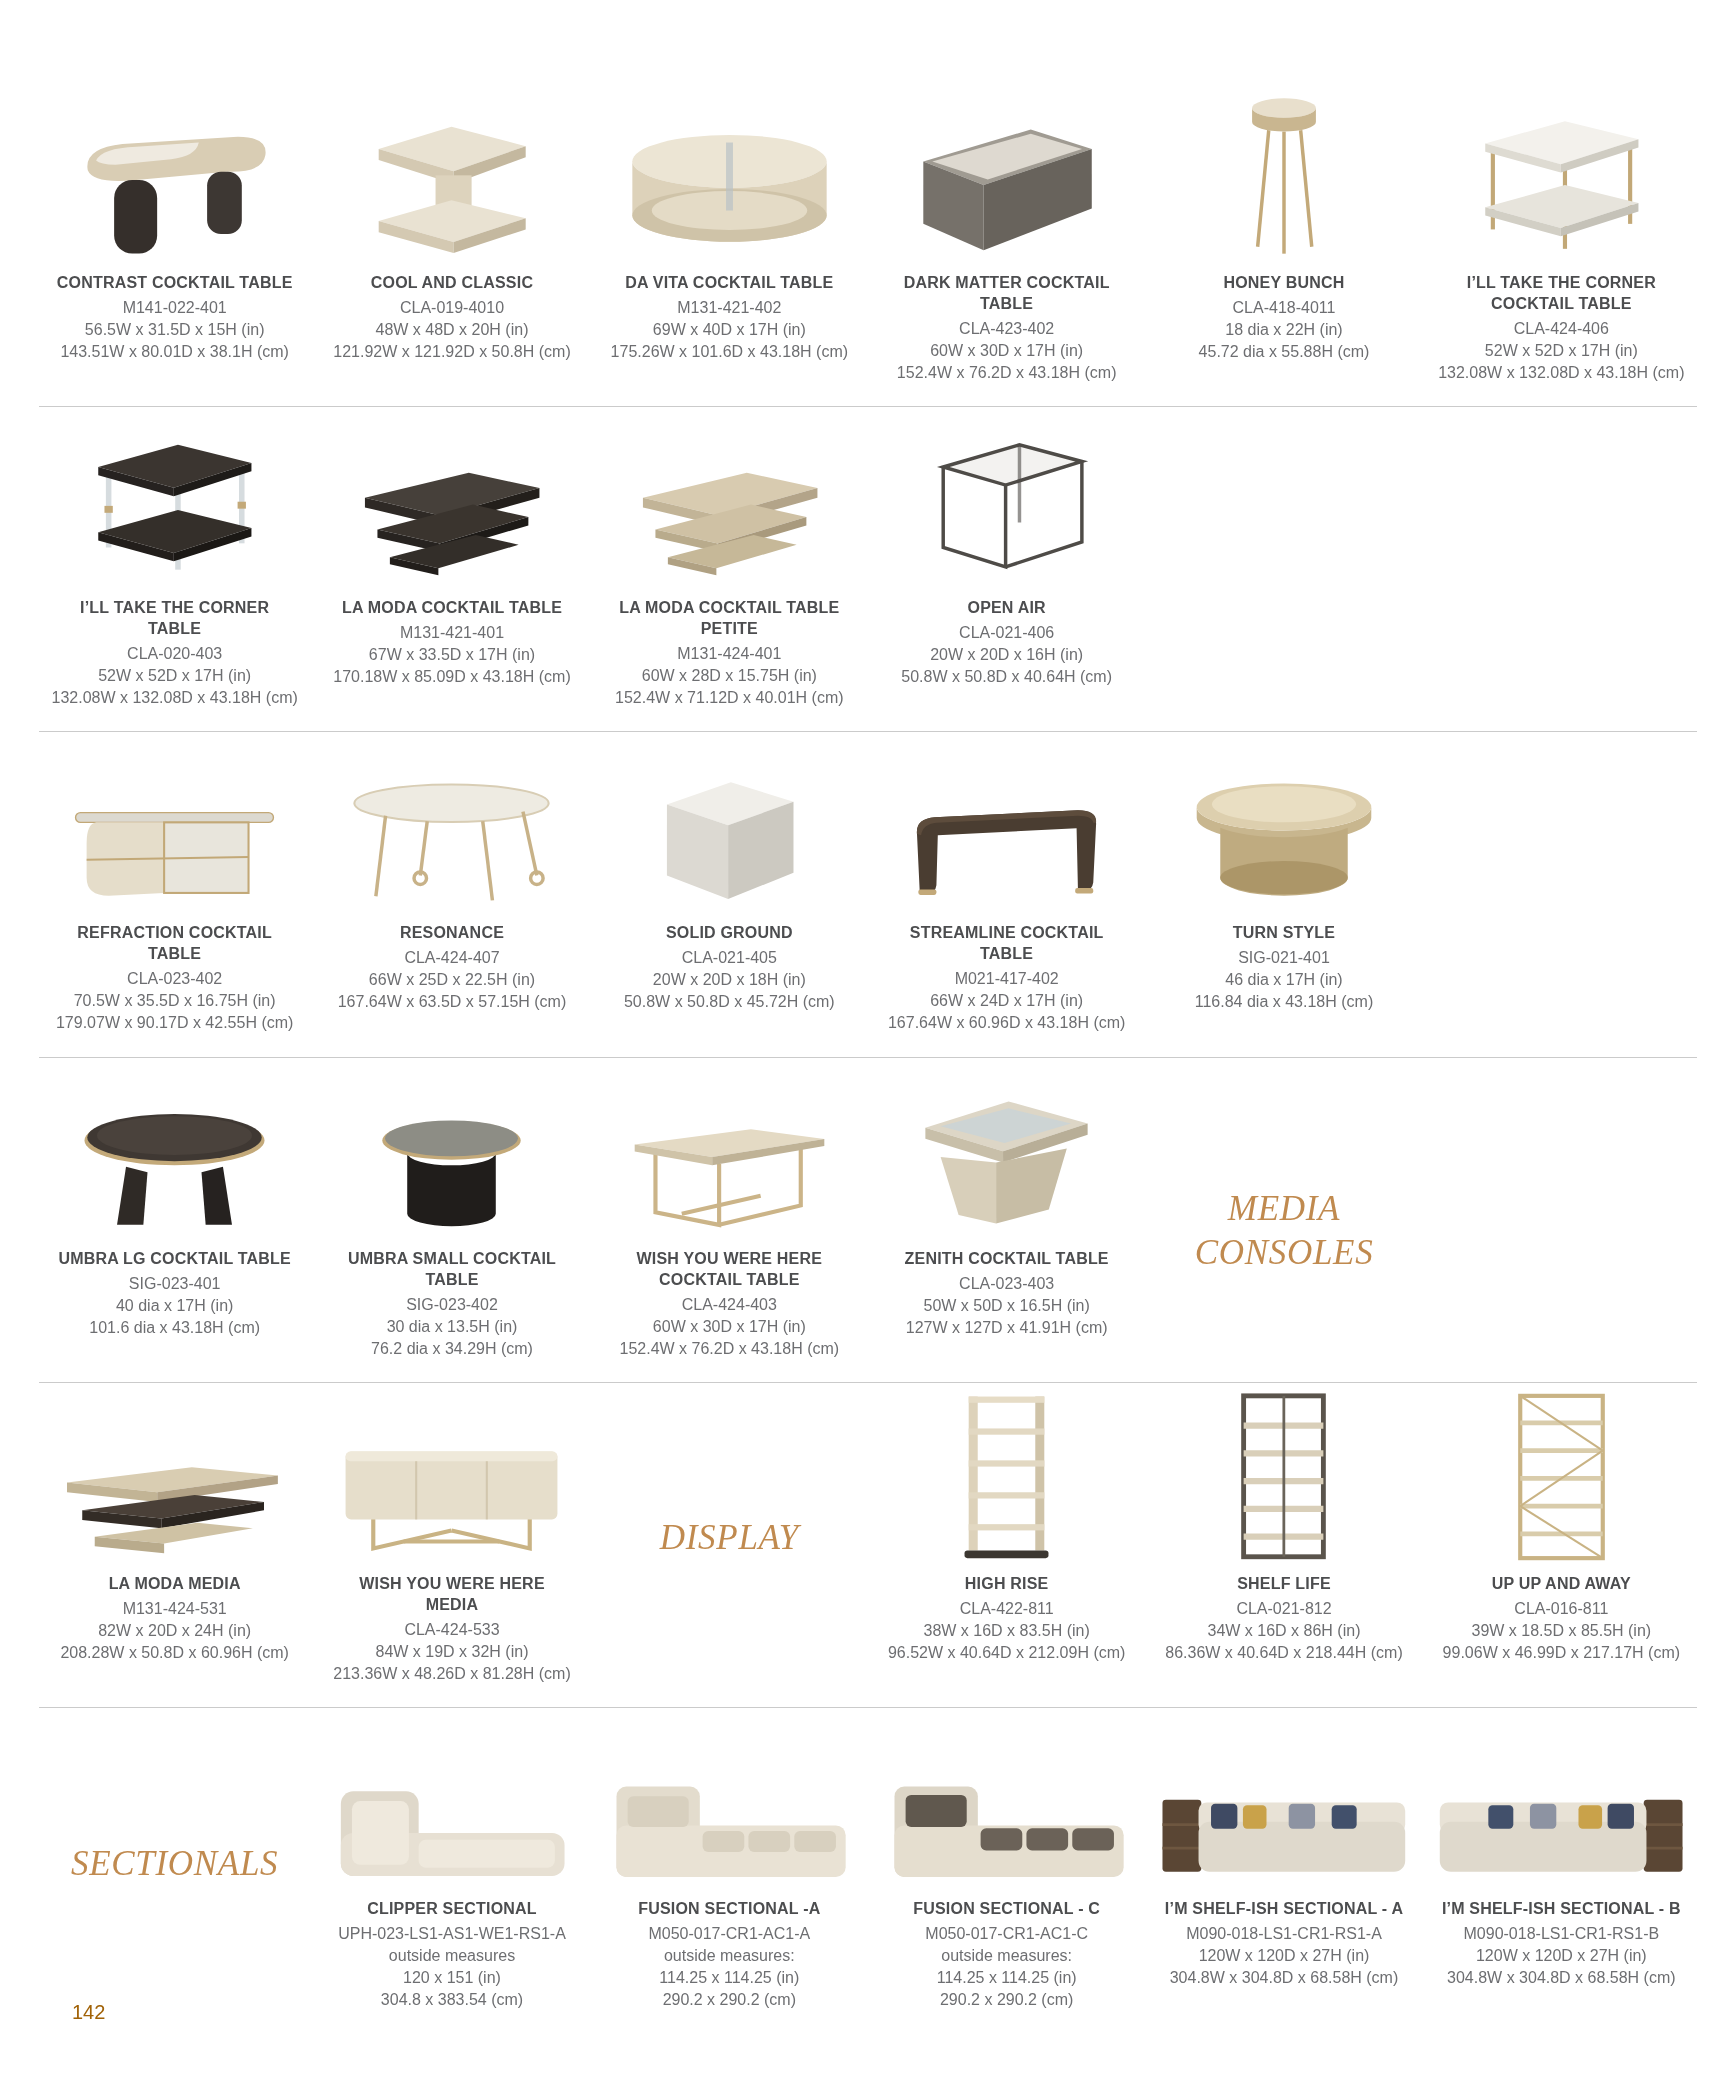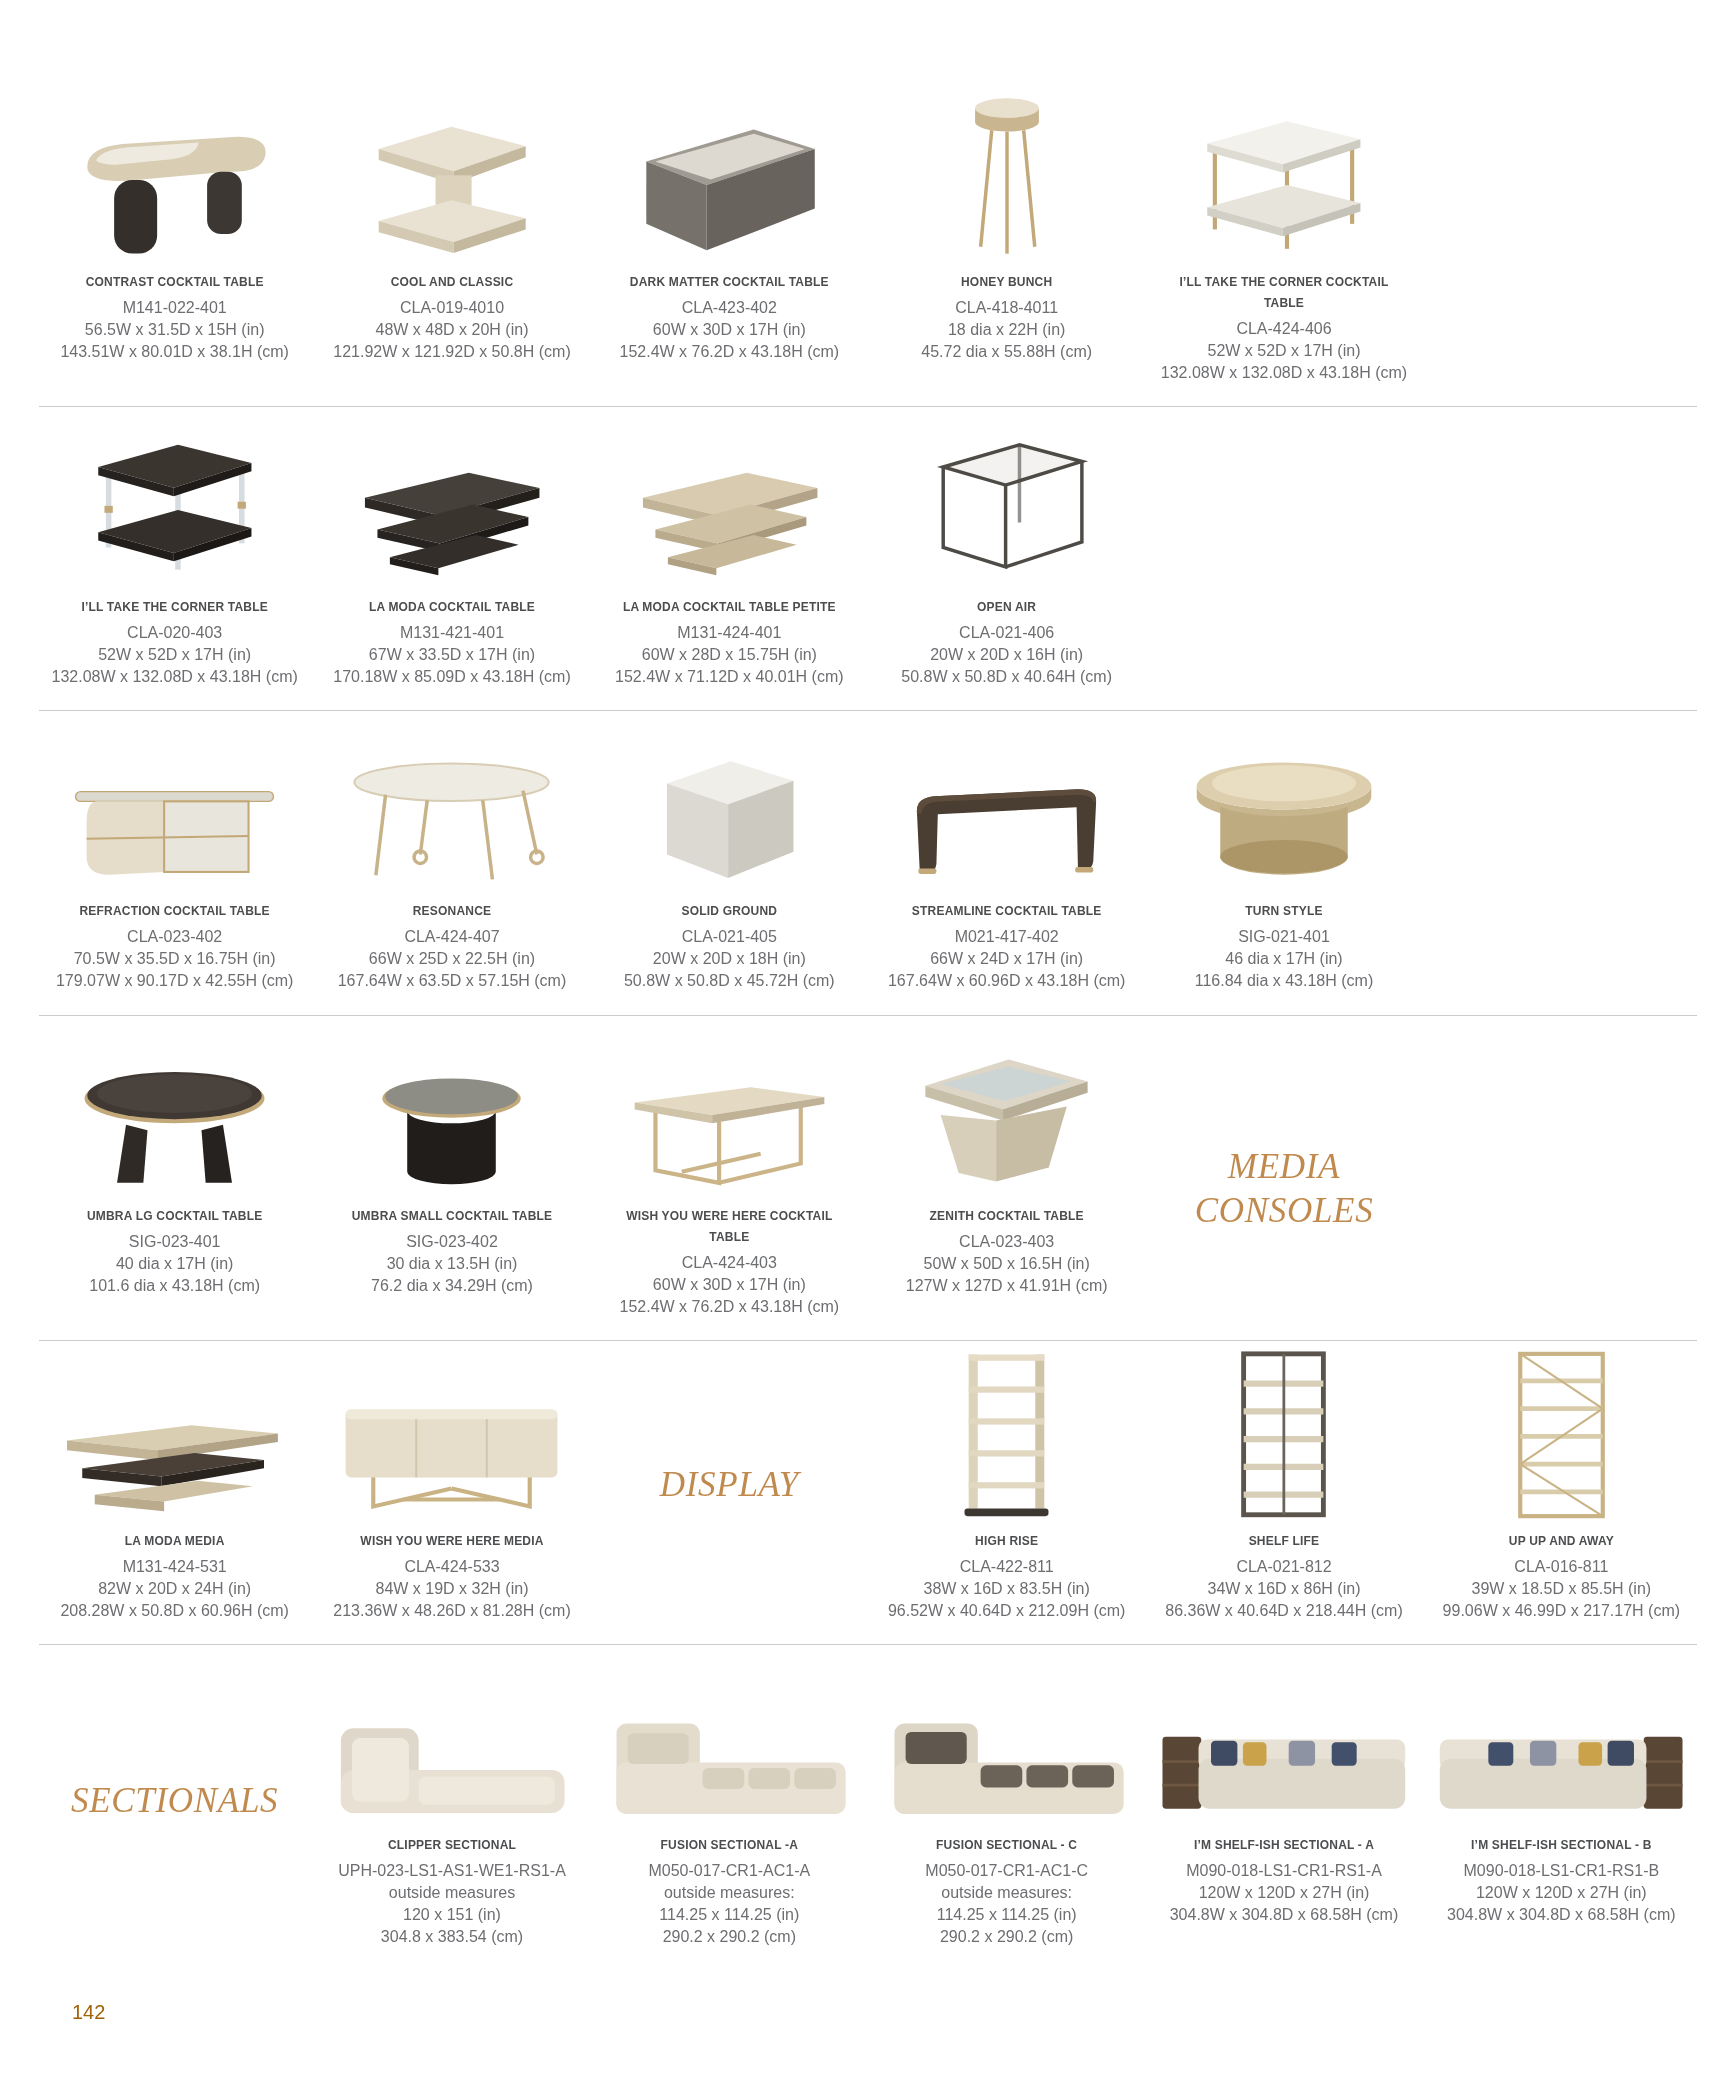--- a/index.html
+++ b/index.html
@@ -2,21 +2,21 @@
 <html style="font-size:11px"><head>
 <meta charset="utf-8">
 <style>
   html,body{margin:0;padding:0;background:#ffffff;}
   .page{position:relative;width:1736px;min-height:2097px;background:#ffffff;
         font-family:"Liberation Sans",sans-serif;overflow:hidden;}
   #rows{padding-top:82px;}
   .row{display:grid;grid-template-columns:repeat(6,1fr);padding:8.3px 36px 4.2px;align-items:start;}
   .cell{display:flex;flex-direction:column;align-items:center;text-align:center;}
   .art{height:172px;display:flex;align-items:flex-end;justify-content:center;}
-  .pname{margin-top:9.7px;font-weight:700;font-size:12px;line-height:21px;color:#4c4d4f;
+  .pname{margin-top:9.7px;font-weight:700;font-size:16px;line-height:21px;color:#4c4d4f;
          max-width:240px;letter-spacing:0.2px;}
   .row-sectionals .pname{max-width:271px;}
   .psku{margin-top:4px;font-size:16px;line-height:22px;color:#6d6e71;}
   .pdim{font-size:16px;line-height:22px;color:#6d6e71;}
   .header-cell{justify-content:center;align-self:stretch;}
   .sec{font-family:"Liberation Serif",serif;font-style:italic;font-weight:400;
        font-size:35px;line-height:44px;color:#c08a4f;letter-spacing:0.7px;}
   .sec.media{margin-top:36px;}
   .divider{border:none;border-top:1.4px solid #cbcbcb;margin:18px 39px 0 39px;}
   .page-number{position:absolute;left:72px;top:2001px;font-size:20px;color:#a16207;}
@@ -53,20 +53,35 @@
               <path d="M168 196 L272 162 L272 178 L168 212 Z" fill="#c4b89f"></path>
             </svg>
           </div>
           <div class="pname">COOL AND CLASSIC</div>
           <div class="psku">CLA-019-4010</div>
           <div class="pdim">48W x 48D x 20H (in)</div>
           <div class="pdim">121.92W x 121.92D x 50.8H (cm)</div>
         </div>
         <div class="cell product-cell">
           <div class="art">
+            <svg width="229" height="139" viewBox="0 0 330 200">
+              <ellipse cx="165" cy="55" rx="140" ry="38" fill="#ece5d4"></ellipse>
+              <path d="M25 55 a140 38 0 0 0 280 0 l0 78 a140 38 0 0 1 -280 0 Z" fill="#ddd2ba"></path>
+              <ellipse cx="165" cy="133" rx="140" ry="38" fill="#cfc3a8"></ellipse>
+              <ellipse cx="165" cy="126" rx="112" ry="28" fill="#e4dbc6"></ellipse>
+              <rect x="160" y="28" width="10" height="98" fill="#b9c2c6" opacity="0.7"></rect>
+            </svg>
+          </div>
+          <div class="pname">DA VITA COCKTAIL TABLE</div>
+          <div class="psku">M131-421-402</div>
+          <div class="pdim">69W x 40D x 17H (in)</div>
+          <div class="pdim">175.26W x 101.6D x 43.18H (cm)</div>
+        </div>
+        <div class="cell product-cell">
+          <div class="art">
             <svg width="229" height="156" viewBox="0 0 330 225">
               <path d="M45 80 L200 34 L288 62 L132 114 Z" fill="#a09b92"></path>
               <path d="M58 80 L200 40 L274 62 L138 106 Z" fill="#ded9d0"></path>
               <path d="M45 80 L132 114 L132 208 L45 170 Z" fill="#76716a"></path>
               <path d="M132 114 L288 62 L288 148 L132 208 Z" fill="#68635c"></path>
             </svg>
           </div>
           <div class="pname">DARK MATTER COCKTAIL TABLE</div>
           <div class="psku">CLA-423-402</div>
           <div class="pdim">60W x 30D x 17H (in)</div>

